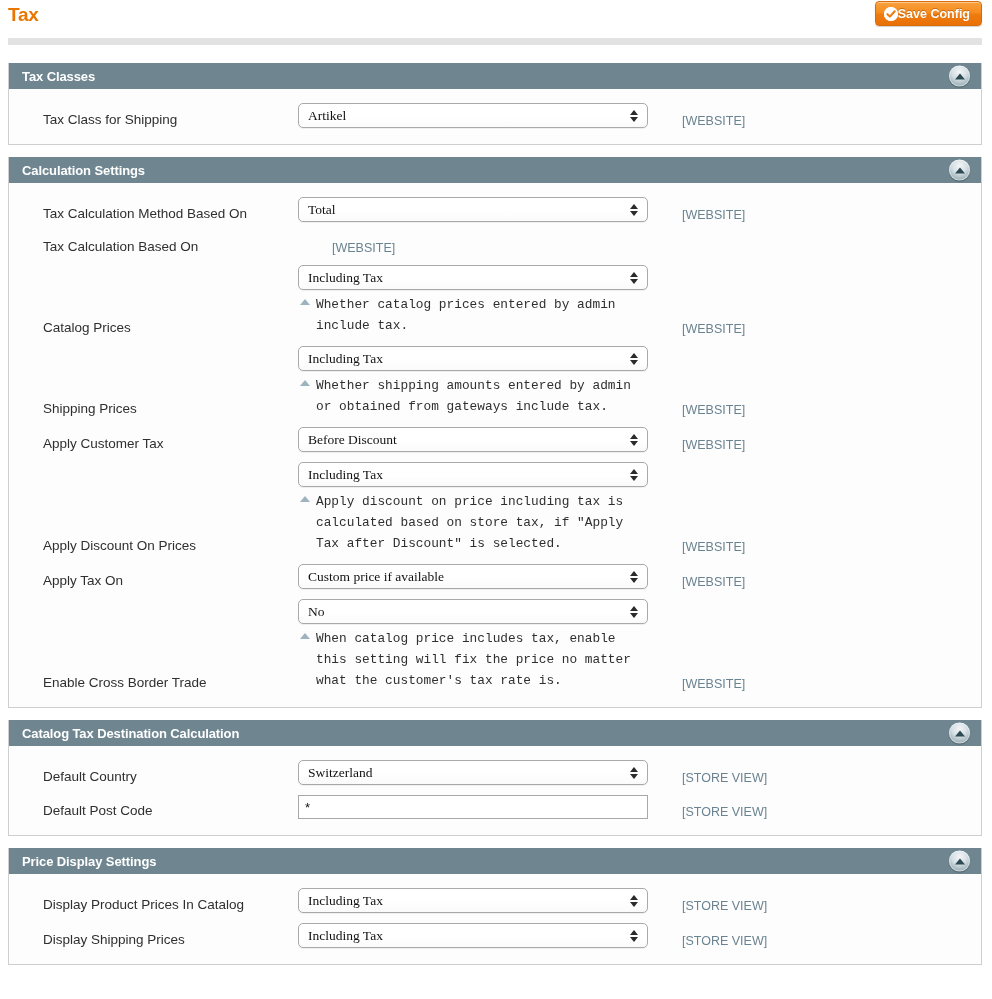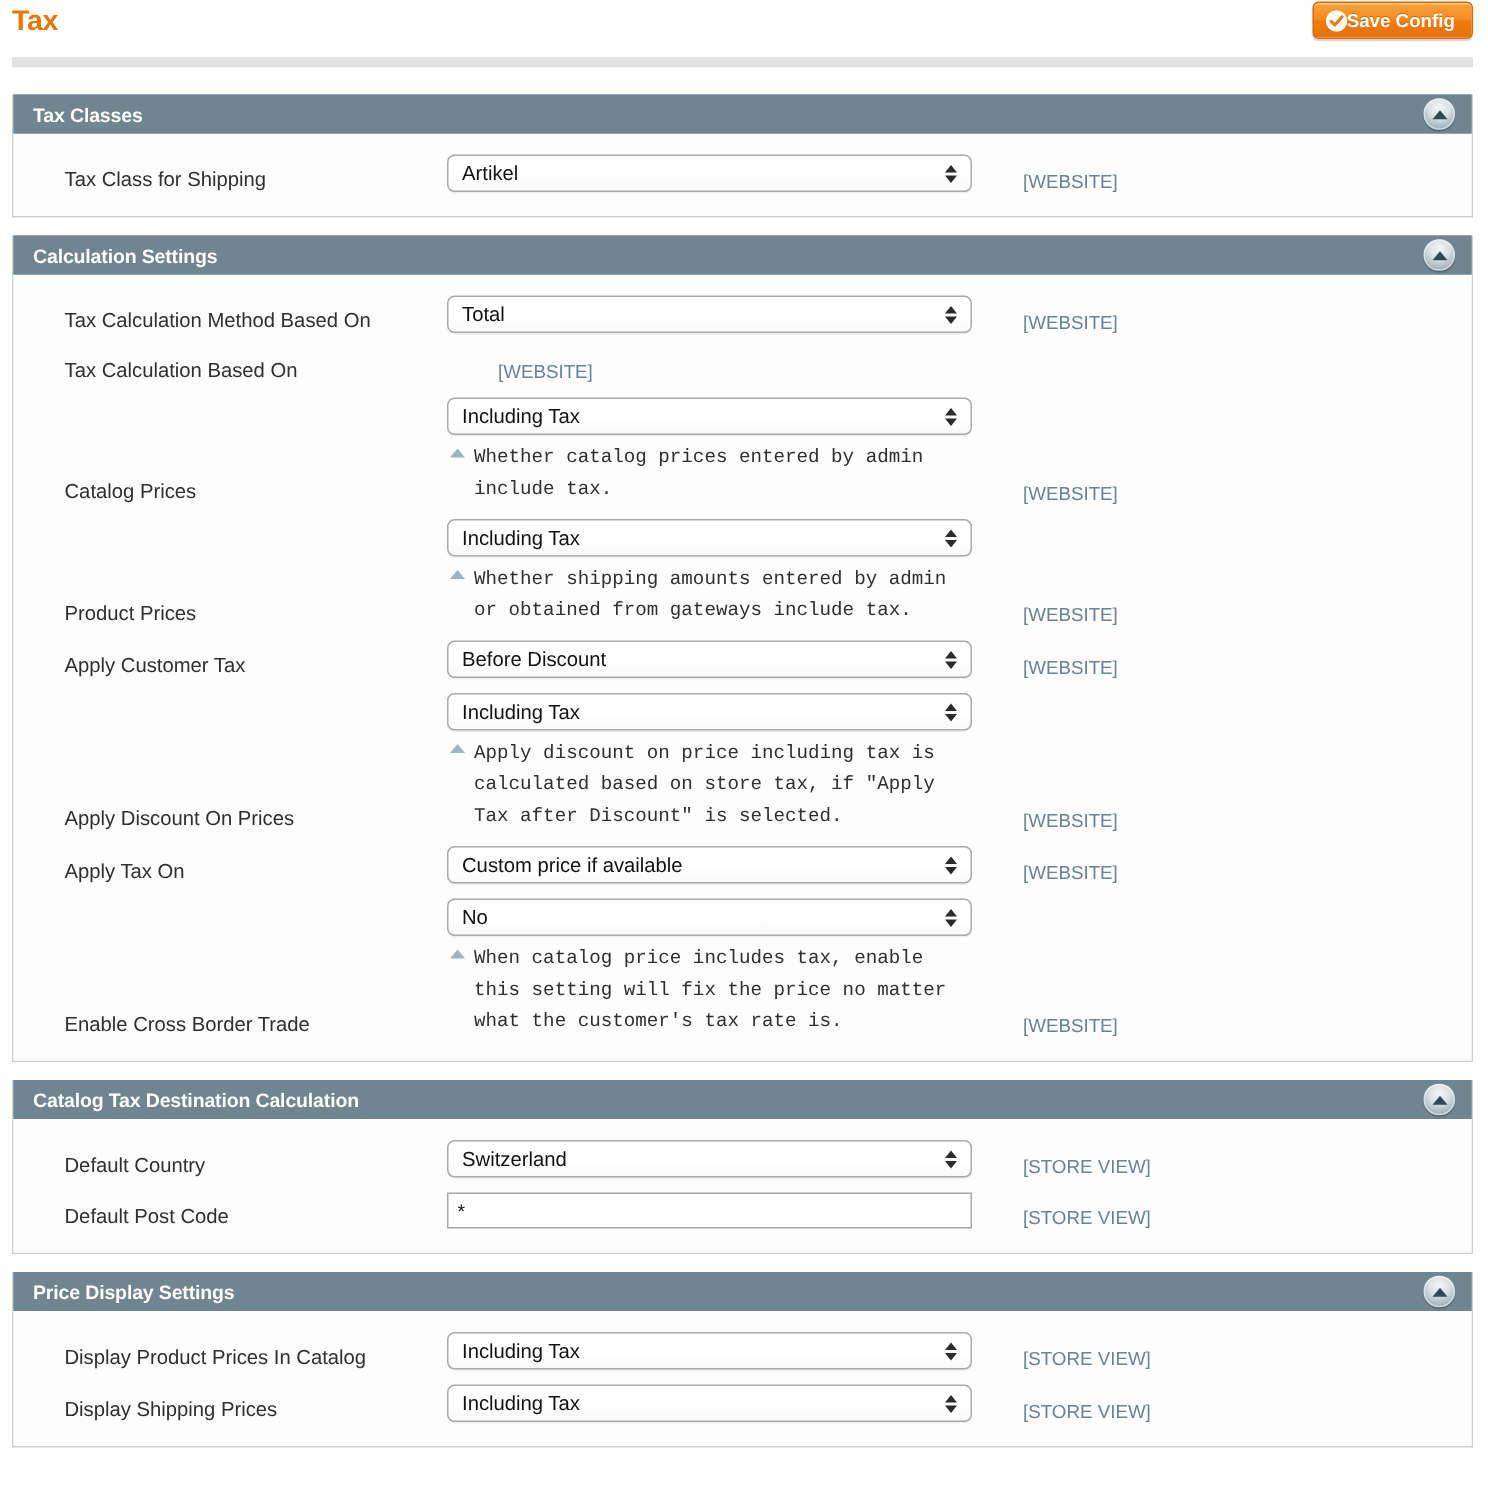--- a/index.html
+++ b/index.html
@@ -160,20 +160,21 @@
     background: linear-gradient(to bottom, #ffffff 0%, #ffffff 55%, #fafafa 100%);
     box-shadow: 0 1px 0 rgba(0,0,0,0.06);
     display: flex;
     align-items: center;
     padding: 0 26px 0 9px;
     font-size: 13.5px;
     color: #111111;
     cursor: pointer;
     overflow: hidden;
     white-space: nowrap;
+    font-family: Liberation Serif, serif;
   }
   .sel .arrows {
     position: absolute;
     right: 9px;
     top: 50%;
     transform: translateY(-50%);
     display: flex;
     flex-direction: column;
     align-items: center;
     gap: 2px;
@@ -308,21 +309,21 @@
                 </span>
               </div>
               <div class="hint">
                 <span class="marker"></span>
                 <span class="hint-text">Whether catalog prices entered by admin include tax.</span>
               </div>
             </div>
             <div class="field-scope">[WEBSITE]</div>
           </div>
           <div class="field-row">
-            <div class="field-label">Product Prices</div>
+            <div class="field-label">Shipping Prices</div>
             <div class="field-control">
               <div class="sel">
                 <span>Including Tax</span>
                 <span class="arrows">
                   <span class="up"></span>
                   <span class="down"></span>
                 </span>
               </div>
               <div class="hint">
                 <span class="marker"></span>

